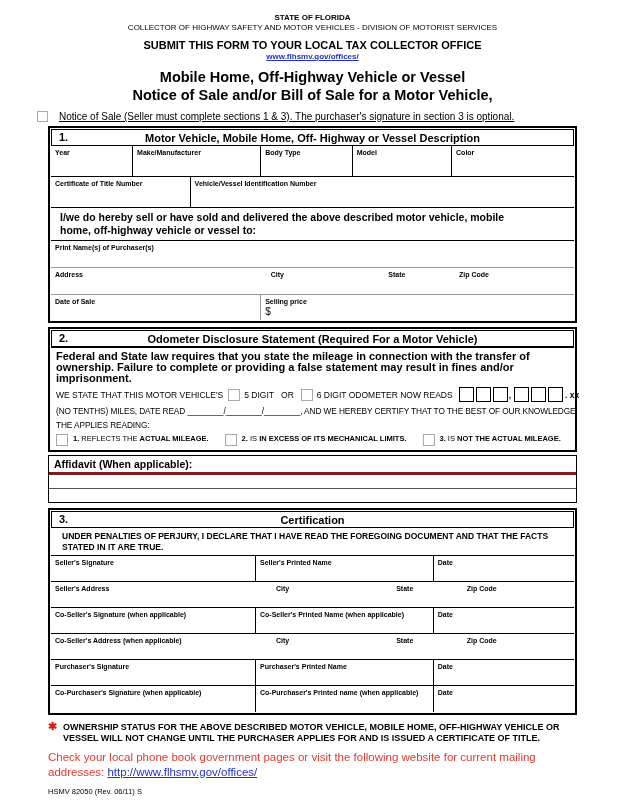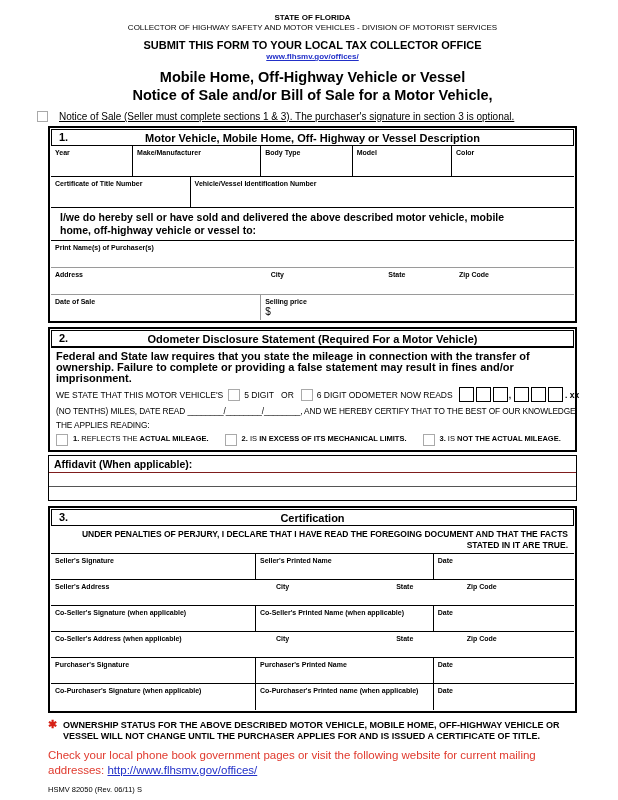--- a/index.html
+++ b/index.html
@@ -42,25 +42,25 @@
   .cb-sm { width:12px; height:12px; border:1.5px solid #a9a9a9; box-sizing:border-box; flex:0 0 auto; }
   .digit-box { width:15px; height:15px; border:1.5px solid #000; box-sizing:border-box; flex:0 0 auto; margin-left:2px; background:#fff; }
   .txt { line-height:12px; }
   .odo-line { margin-top:4px; font-size:8.3px; letter-spacing:-0.1px; white-space:nowrap; }
   .odo-options { display:flex; align-items:center; margin-top:4px; font-size:7.5px; white-space:nowrap; }
   .odo-opt { display:flex; align-items:flex-start; }
   .odo-opt .cb-sm { margin-right:5px; }
   b.seg { font-weight:bold; }
 
   .affidavit { border:1.5px solid #000; margin-top:3px; }
-  .aff-label { font-size:10.5px; font-weight:bold; padding:2px 0 2px 5px; border-bottom:1px solid #7f1d1d; }
+  .aff-label { font-size:10.5px; font-weight:bold; padding:2px 0 2px 5px; border-bottom:3px solid #7f1d1d; }
   .aff-line { height:13px; }
   .aff-line + .aff-line { border-top:1px solid #555; }
 
-  .perjury { border-top:1px solid #000; font-weight:bold; font-size:8.5px; line-height:10.5px; padding:3px 6px 3px 11px;text-align:right; }
+  .perjury { border-top:1px solid #000; font-weight:bold; font-size:8.5px; line-height:10.5px; padding:3px 6px 3px 11px; }
 
   .foot-note { position:relative; padding-left:15px; margin-top:7px; font-size:9px; font-weight:bold; line-height:10.5px; }
   .asterisk { position:absolute; left:0; top:-1px; color:#d62015; font-size:11px; font-weight:bold; }
   .check-text { margin-top:7px; font-size:11.5px; color:#e03a2e; line-height:15px; }
   .form-number { margin-top:7px; font-size:7.5px; }
 </style>
 </head>
 <body>
 
 <div class="page">

